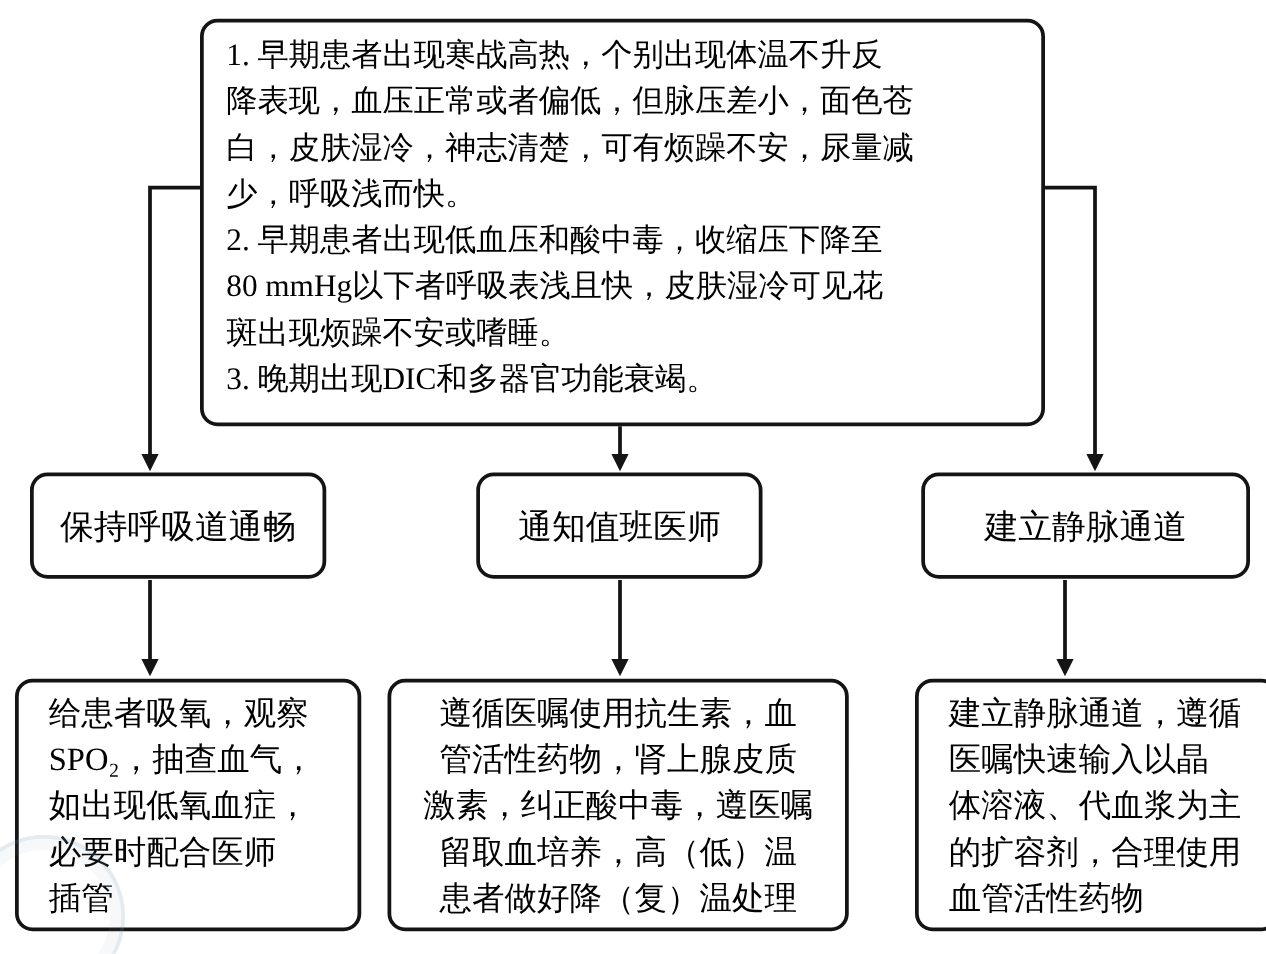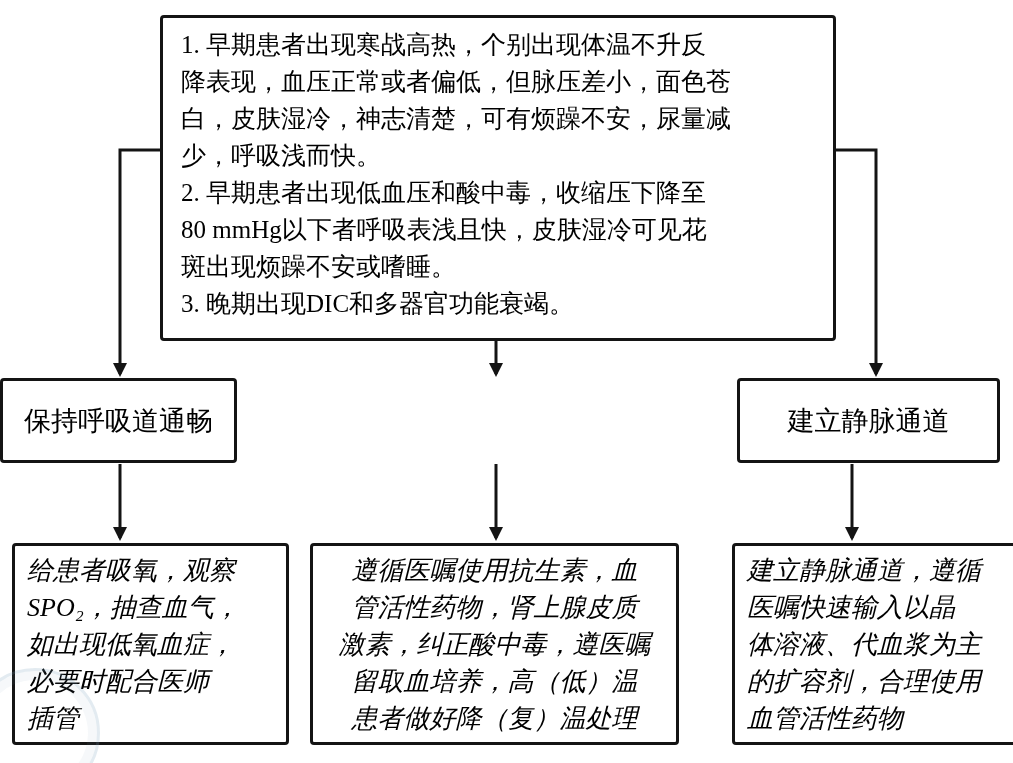--- a/index.html
+++ b/index.html
@@ -13,41 +13,41 @@
   }
   .canvas { position: absolute; left: 0; top: 0; width: 1013px; height: 763px; }
   .arrows {
     position: absolute; left: 0; top: 0;
     width: 1013px; height: 763px;
     pointer-events: none;
   }
   .box {
     position: absolute;
     border: 3px solid #141414;
-    border-radius: 4px;
+    border-radius: 14px;
     background: #ffffff;
   }
   .box-text { white-space: pre-line; }
   .top-box {
     left: 160px; top: 15px; width: 676px; height: 326px;
     padding: 8px 16px 8px 18px;
     font-size: 25px; line-height: 37px;
   }
   .mid-box {
     top: 378px; height: 85px;
     display: flex; align-items: center; justify-content: center;
     font-size: 27px;
   }
-  .mid-left   { left: 0;  width: 237px; }
+  .mid-left   { left: 24px;  width: 237px; }
   .mid-center { left: 381px; width: 229px; }
   .mid-right  { left: 737px; width: 263px; }
   .bottom-box {
     top: 543px; height: 202px;
-    padding: 6px 12px;
-    font-size: 26px; line-height: 37px; font-style: italic;
+    padding: 6px 24px;
+    font-size: 26px; line-height: 37px;
   }
   .bottom-left   { left: 12px;  width: 277px; }
   .bottom-center { left: 310px; width: 369px; text-align: center; }
   .bottom-right  { left: 732px; width: 291px; }
   .watermark {
     position: absolute; left: -30px; top: 668px;
     width: 130px; height: 130px;
     border-radius: 50%;
     border: 3px solid rgba(120,160,185,0.35);
     box-shadow: inset 0 0 0 9px rgba(120,160,185,0.12);
@@ -81,20 +81,23 @@
 2. 早期患者出现低血压和酸中毒，收缩压下降至
 80 mmHg以下者呼吸表浅且快，皮肤湿冷可见花
 斑出现烦躁不安或嗜睡。
 3. 晚期出现DIC和多器官功能衰竭。</div>
   </div>
 
   <div class="box mid-box mid-left">
     <span class="box-text">保持呼吸道通畅</span>
   </div>
 
+  <div class="box mid-box mid-center">
+    <span class="box-text">通知值班医师</span>
+  </div>
 
   <div class="box mid-box mid-right">
     <span class="box-text">建立静脉通道</span>
   </div>
 
   <div class="box bottom-box bottom-left">
     <div class="box-text">给患者吸氧，观察
 SPO₂，抽查血气，
 如出现低氧血症，
 必要时配合医师

